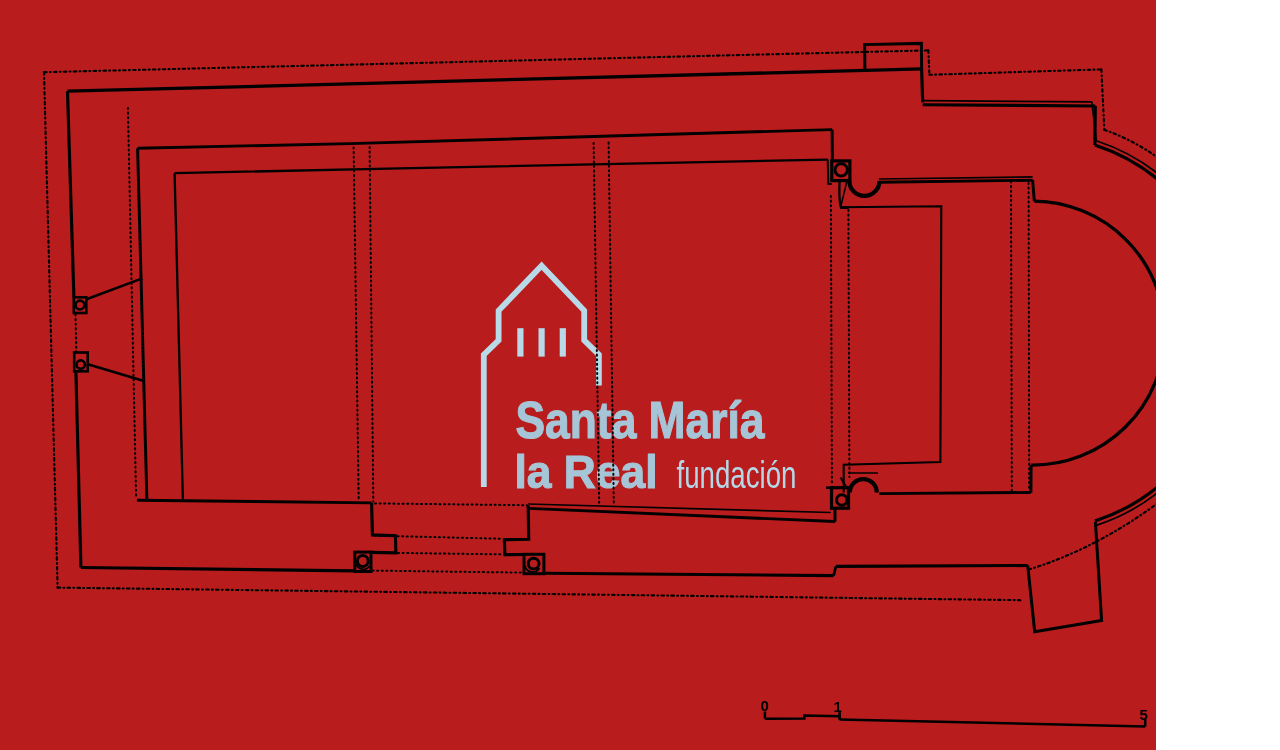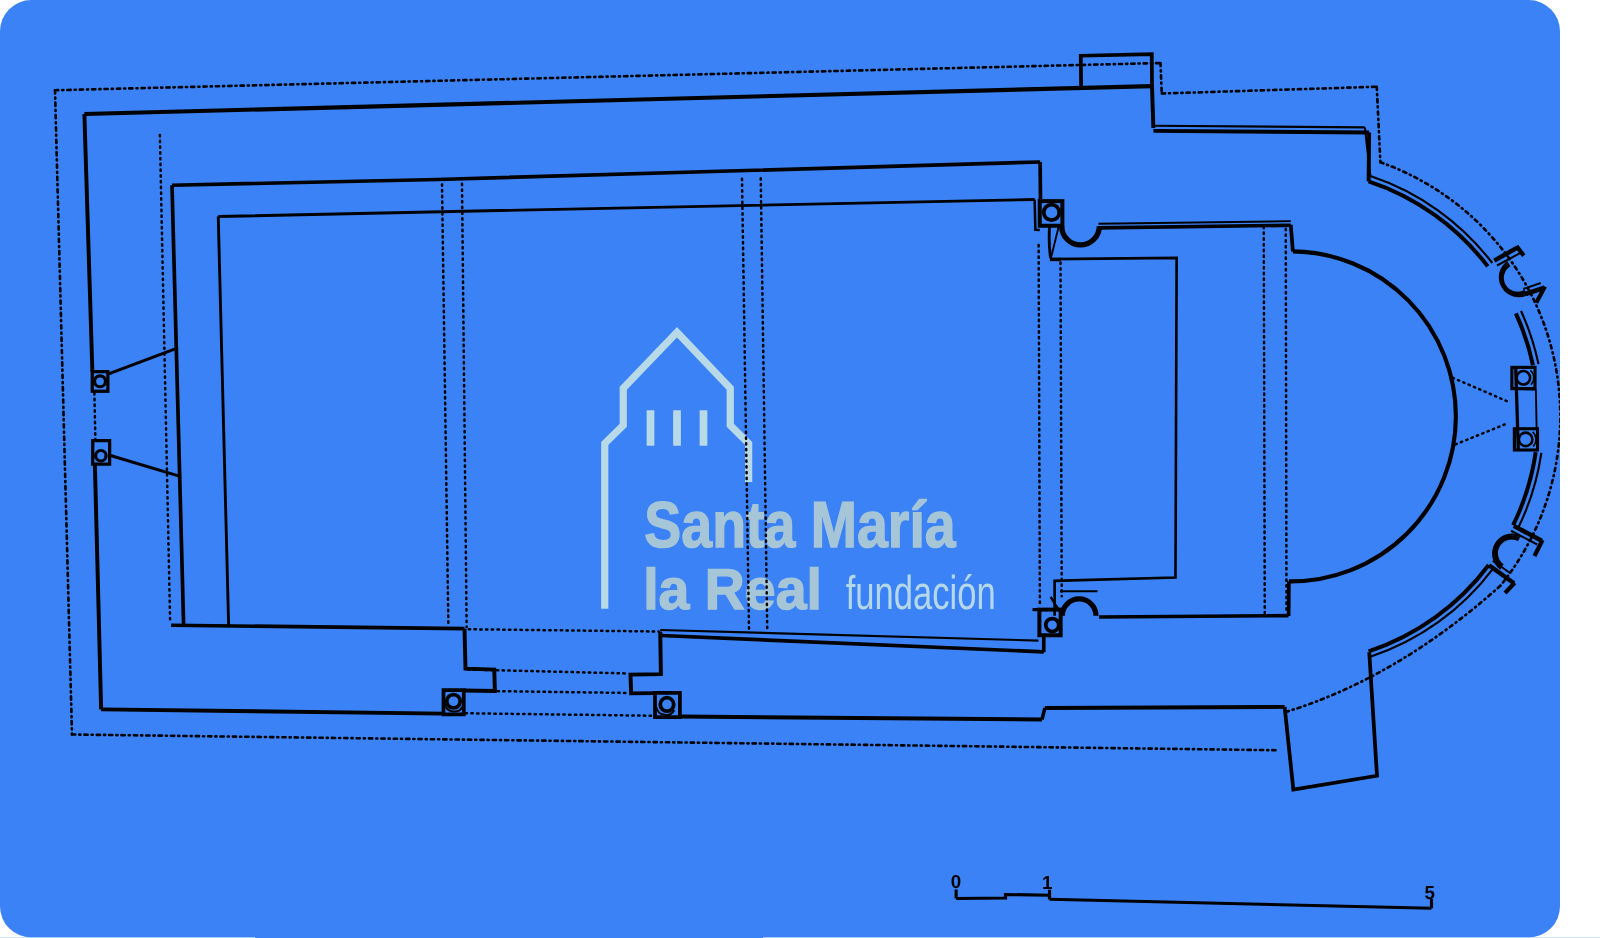--- a/index.html
+++ b/index.html
@@ -1,17 +1,17 @@
 <!DOCTYPE html>
 <html><head>
 <meta charset="utf-8">
 <style>
   html,body{margin:0;padding:0;background:#ffffff;}
-  #page{position:relative;width:1248px;height:750px;background:#3b82f6;overflow:hidden;
-        font-family:"Liberation Sans", sans-serif;border-radius:25px;}
+  #page{position:relative;width:1156px;height:750px;background:#b91c1c;overflow:hidden;
+        font-family:"Liberation Sans", sans-serif;}
   svg{position:absolute;left:0;top:0;}
   .wm{fill:#a6c6d8;font-weight:bold;}
 </style>
 </head>
 <body>
 <div id="page">
 <svg width="1280" height="750" viewBox="0 0 1280 750" fill="none" stroke-linecap="butt" stroke-linejoin="miter">
 
 <g stroke="#b7d9e8" stroke-width="5.8" fill="none">
   <path d="M 483.8,487.0 L 483.8,354.8 L 498.6,340.2 L 498.6,310.6 L 541.6,265.8 L 584.2,310.6 L 584.2,340.2 L 598.9,354.8 L 598.9,385.5"></path>

